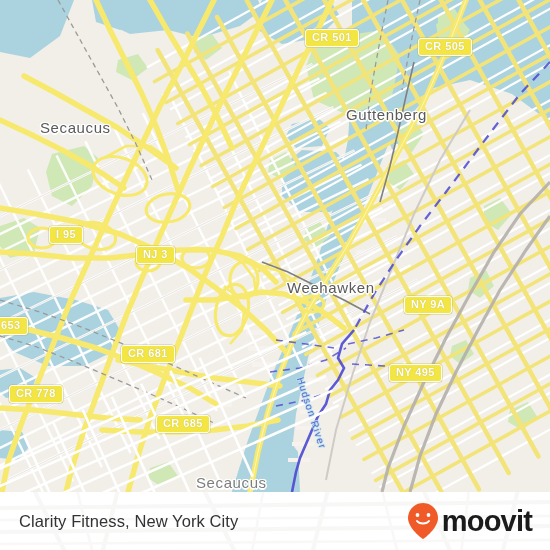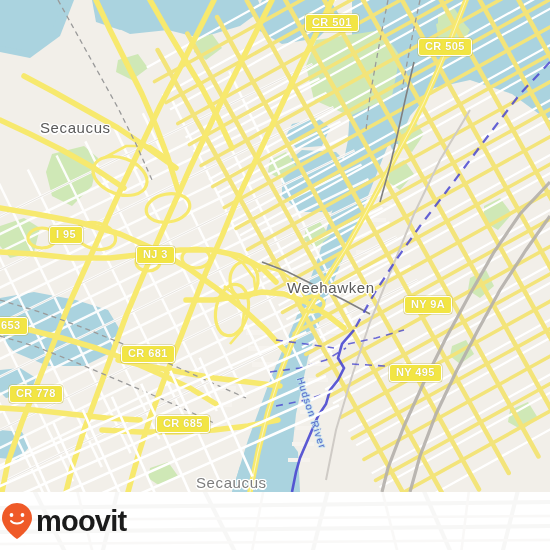--- a/index.html
+++ b/index.html
@@ -503,24 +503,25 @@
             <path d="M168,390 L168,520"></path>
               <path d="M200,390 L200,520"></path>
             <path d="M232,390 L232,520"></path>
           </g>
         </g>
 
       </g>
     </svg>
 
     <div class="city-label" style="left:40px; top:119px;">Secaucus</div>
+    <div class="city-label" style="left:346px; top:106px;">Guttenberg</div>
     <div class="city-label" style="left:246px; top:279px;margin-left:41px;">Weehawken</div>
     <div class="city-label" style="left:196px; top:474px; color:#7d7d7d;">Secaucus</div>
 
-    <div class="shield" style="left:305px; top:14px;text-decoration:underline;">CR 501</div>
+    <div class="shield" style="left:305px; top:29px;">CR 501</div>
     <div class="shield" style="left:418px; top:38px;">CR 505</div>
     <div class="shield" style="left:49px;  top:226px;">I 95</div>
     <div class="shield" style="left:136px; top:246px;">NJ 3</div>
     <div class="shield" style="left:-6px;  top:317px;">653</div>
     <div class="shield" style="left:9px;   top:385px;">CR 778</div>
     <div class="shield" style="left:121px; top:345px;">CR 681</div>
     <div class="shield" style="left:156px; top:415px;">CR 685</div>
     <div class="shield" style="left:404px; top:296px;">NY 9A</div>
     <div class="shield" style="left:389px; top:364px;">NY 495</div>
 
@@ -546,20 +547,21 @@
       <g stroke="#f4f3f1" stroke-width="2.5" fill="none">
         <path d="M-10,28 L560,24"></path>
         <path d="M-10,52 L560,48"></path>
         <path d="M75,-10 L95,70"></path>
         <path d="M265,-10 L250,70"></path>
         <path d="M380,-10 L400,70"></path>
         <path d="M470,-10 L460,70"></path>
       </g>
     </svg>
 
+    <div id="place-title">Clarity Fitness, New York City</div>
 
     <div id="brand">
       <svg width="34" height="38" viewBox="0 0 34 38">
         <path d="M17 1 C8.7 1 2 7.7 2 16 C2 25 13 34.5 17 37 C21 34.5 32 25 32 16 C32 7.7 25.3 1 17 1 Z" fill="#ef5a28"></path>
         <circle cx="11.5" cy="13" r="1.9" fill="#ffffff"></circle>
         <circle cx="22.5" cy="13" r="1.9" fill="#ffffff"></circle>
         <path d="M11 19 C13.5 22.4 20.5 22.4 23 19" fill="none" stroke="#ffffff" stroke-width="2" stroke-linecap="round"></path>
       </svg>
       <span id="brand-text">moovit</span>
     </div>

